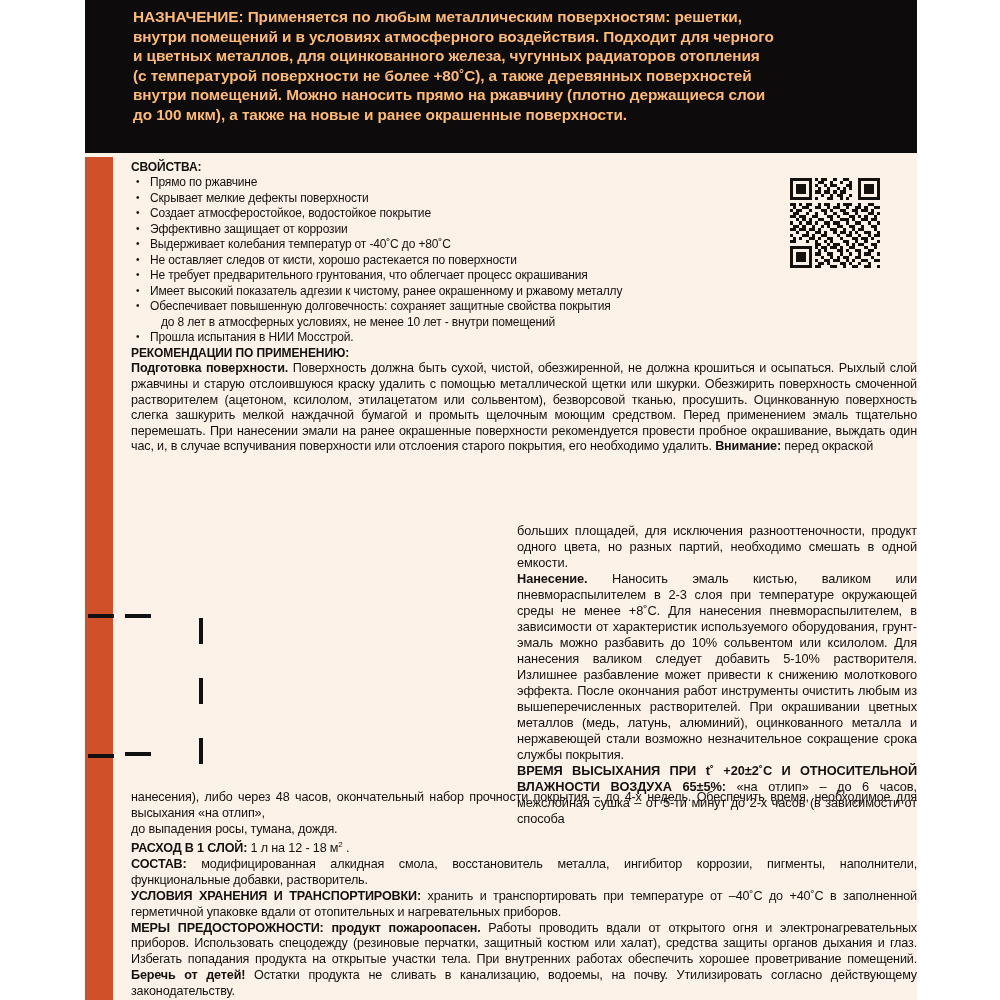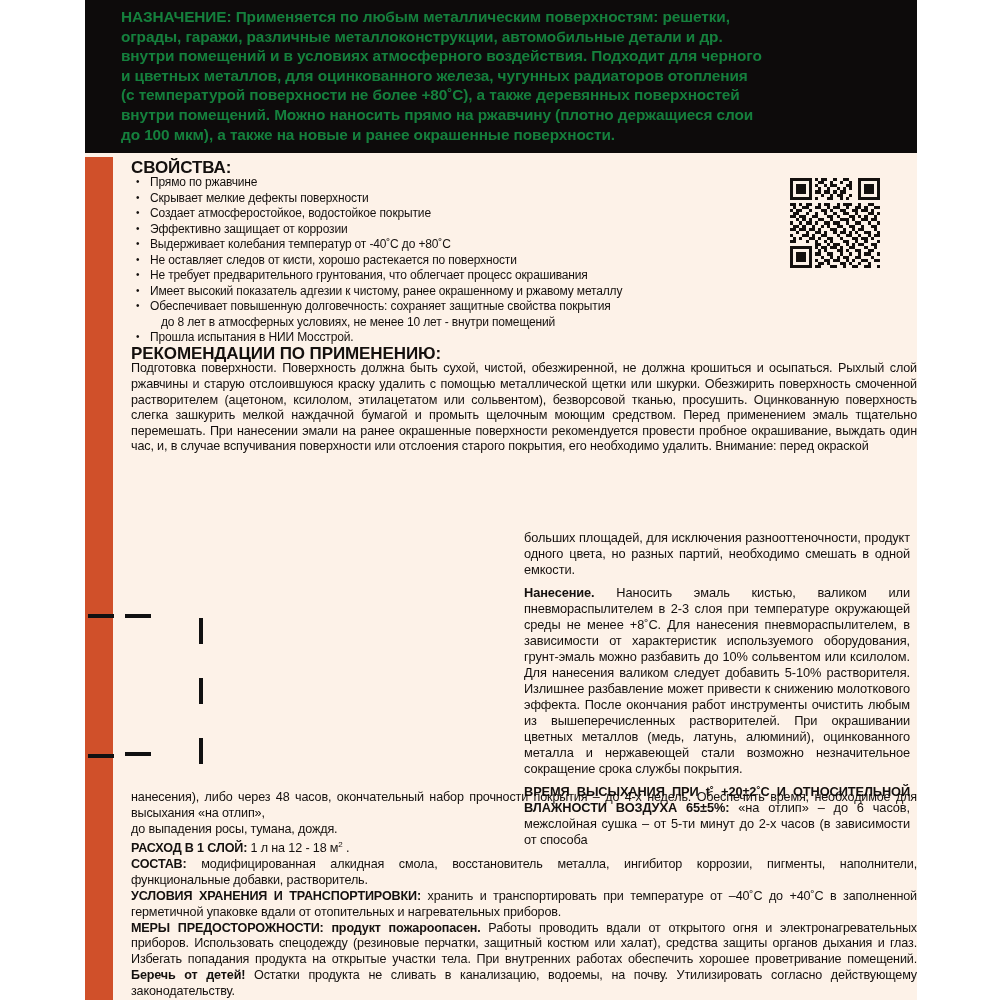--- a/index.html
+++ b/index.html
@@ -17,44 +17,44 @@
     overflow:hidden;
   }
   
   .hdr{
     position:absolute;left:0;top:0;
     width:840px;height:153px;
     background:#0d0b0b;
     overflow:hidden;
   }
   .hdr-text{
-    position:absolute;left:36px;top:7px;
+    position:absolute;left:48px;top:7px;
     width:860px;
-    color:#15803d;
+    color:#fdba74;
     font-size:15.4px;
     font-weight:bold;
     line-height:19.6px;
     letter-spacing:-0.1px;
     white-space:nowrap;
   }
   .hdr-text .ln{display:block;}
   
   .stripe{
     position:absolute;left:0;top:157px;
     width:28px;height:843px;
     background:#d0502a;
   }
   
   .body{
     position:absolute;left:46px;top:160px;
     width:786px;height:840px;
     color:#14100e;
   }
   .h-sec{
-    font-size:17px;font-weight:bold;line-height:15.4px;
+    font-size:12px;font-weight:bold;line-height:15.4px;
     letter-spacing:-0.1px;margin:0;
   }
   ul.props{
     list-style:none;margin:0;padding:0;
   }
   ul.props li{
     position:relative;
     font-size:12px;line-height:15.5px;
     padding-left:19px;letter-spacing:-0.15px;
   }
@@ -63,27 +63,27 @@
     position:absolute;left:5px;top:-1px;
     font-size:10px;color:#14100e;
   }
   ul.props li.cont{padding-left:30px;}
   ul.props li.cont::before{content:"";}
   .para{
     font-size:12.6px;line-height:15.6px;
     text-align:justify;letter-spacing:-0.15px;
     margin:0;
   }
-  .para b{font-weight:normal;}
+  .para b{font-weight:bold;}
   .narrow{
     position:absolute;left:386px;top:0;width:400px;
     font-size:12.8px;line-height:16.0px;
     text-align:justify;letter-spacing:-0.1px;
   }
-  .narrow p{margin:7px;}
+  .narrow p{margin:0;}
   .narrow b{font-weight:bold;}
   .tail{
     font-size:12.6px;line-height:15.8px;
     text-align:justify;letter-spacing:-0.15px;
     margin:0;
   }
   .tail b{font-weight:bold;}
   .nowrapline{text-align:left;}
   sup{font-size:8px;vertical-align:super;}
   
@@ -100,21 +100,20 @@
   
 </style>
 </head>
 <body>
 
 <div class="label">
 
   <div class="hdr">
     <div class="hdr-text">
       <span class="ln">НАЗНАЧЕНИЕ: Применяется по любым металлическим поверхностям: решетки,</span>
-      <span class="ln">ограды, гаражи, различные металлоконструкции, автомобильные детали и др.</span>
       <span class="ln">внутри помещений и в условиях атмосферного воздействия. Подходит для черного</span>
       <span class="ln">и цветных металлов, для оцинкованного железа, чугунных радиаторов отопления</span>
       <span class="ln">(с температурой поверхности не более +80˚C), а также деревянных поверхностей</span>
       <span class="ln">внутри помещений. Можно наносить  прямо на ржавчину (плотно держащиеся слои</span>
       <span class="ln">до 100 мкм), а также на новые и ранее окрашенные поверхности.</span>
     </div>
   </div>
 
   <div class="stripe"></div>
 

